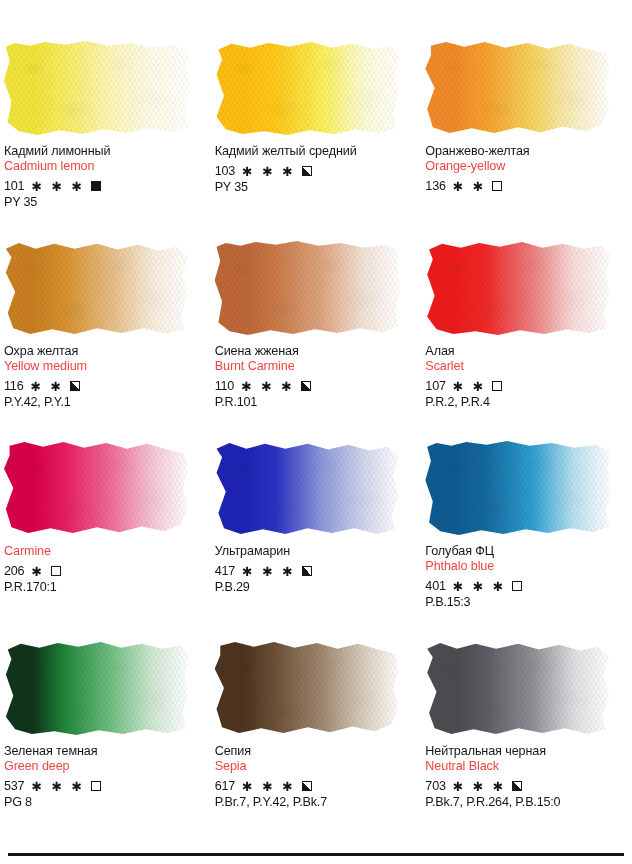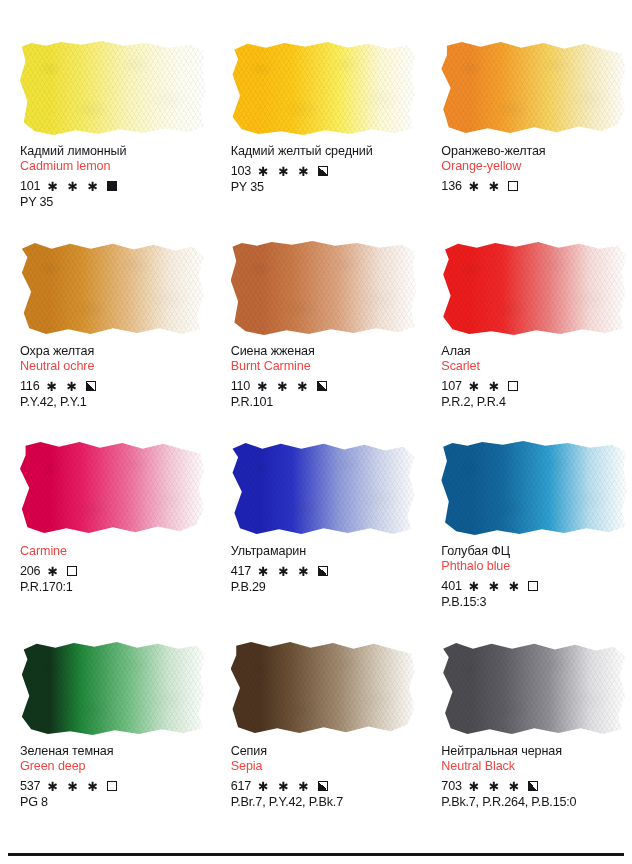--- a/index.html
+++ b/index.html
@@ -34,21 +34,21 @@
   .row {
     display: flex;
     height: 200px;
   }
   .row.last { height: 200px; }
 
   .cell {
     width: 216px;
     position: relative;
     box-sizing: border-box;
-    padding-left: 20px;
+    padding-left: 4px;
   }
 
   
   .swatch-wrap {
     position: relative;
     width: 186px;
     height: 96px;
     margin-bottom: 8px;
   }
   .swatch {
@@ -210,21 +210,21 @@
         <div class="cell">
           <div class="swatch-wrap">
             <div class="swatch">
               <div class="paint" style="background:linear-gradient(to right, #c97f20 0%, #c97f20 16%, #d6922e 33%, #e7bd86 58%, #f6ecdc 80%, #ffffff 100%);clip-path:polygon(1% 9%, 8% 3%, 17% 9%, 27% 4%, 38% 9%, 50% 4%, 61% 10%, 72% 5%, 83% 11%, 93% 7%, 99% 18%, 96% 36%, 99% 58%, 95% 78%, 97% 93%, 87% 98%, 75% 92%, 63% 97%, 50% 92%, 38% 98%, 26% 93%, 14% 98%, 5% 92%, 2% 76%, 6% 54%, 1% 34%, 4% 18%)"></div>
               <div class="tex" style="clip-path:polygon(1% 9%, 8% 3%, 17% 9%, 27% 4%, 38% 9%, 50% 4%, 61% 10%, 72% 5%, 83% 11%, 93% 7%, 99% 18%, 96% 36%, 99% 58%, 95% 78%, 97% 93%, 87% 98%, 75% 92%, 63% 97%, 50% 92%, 38% 98%, 26% 93%, 14% 98%, 5% 92%, 2% 76%, 6% 54%, 1% 34%, 4% 18%)"></div>
               <div class="tex2" style="clip-path:polygon(1% 9%, 8% 3%, 17% 9%, 27% 4%, 38% 9%, 50% 4%, 61% 10%, 72% 5%, 83% 11%, 93% 7%, 99% 18%, 96% 36%, 99% 58%, 95% 78%, 97% 93%, 87% 98%, 75% 92%, 63% 97%, 50% 92%, 38% 98%, 26% 93%, 14% 98%, 5% 92%, 2% 76%, 6% 54%, 1% 34%, 4% 18%)"></div>
             </div>
           </div>
           <div class="labels">
             <div class="name-ru">Охра желтая</div>
-            <div class="name-en">Neutral ochre</div>
+            <div class="name-en">Yellow medium</div>
             <div class="meta">
               <span class="code">116</span>
               <span class="stars">✱ ✱</span>
               <span class="op-icon semi"></span>
             </div>
             <div class="pigment">P.Y.42, P.Y.1</div>
           </div>
         </div>
         <div class="cell">
           <div class="swatch-wrap">

